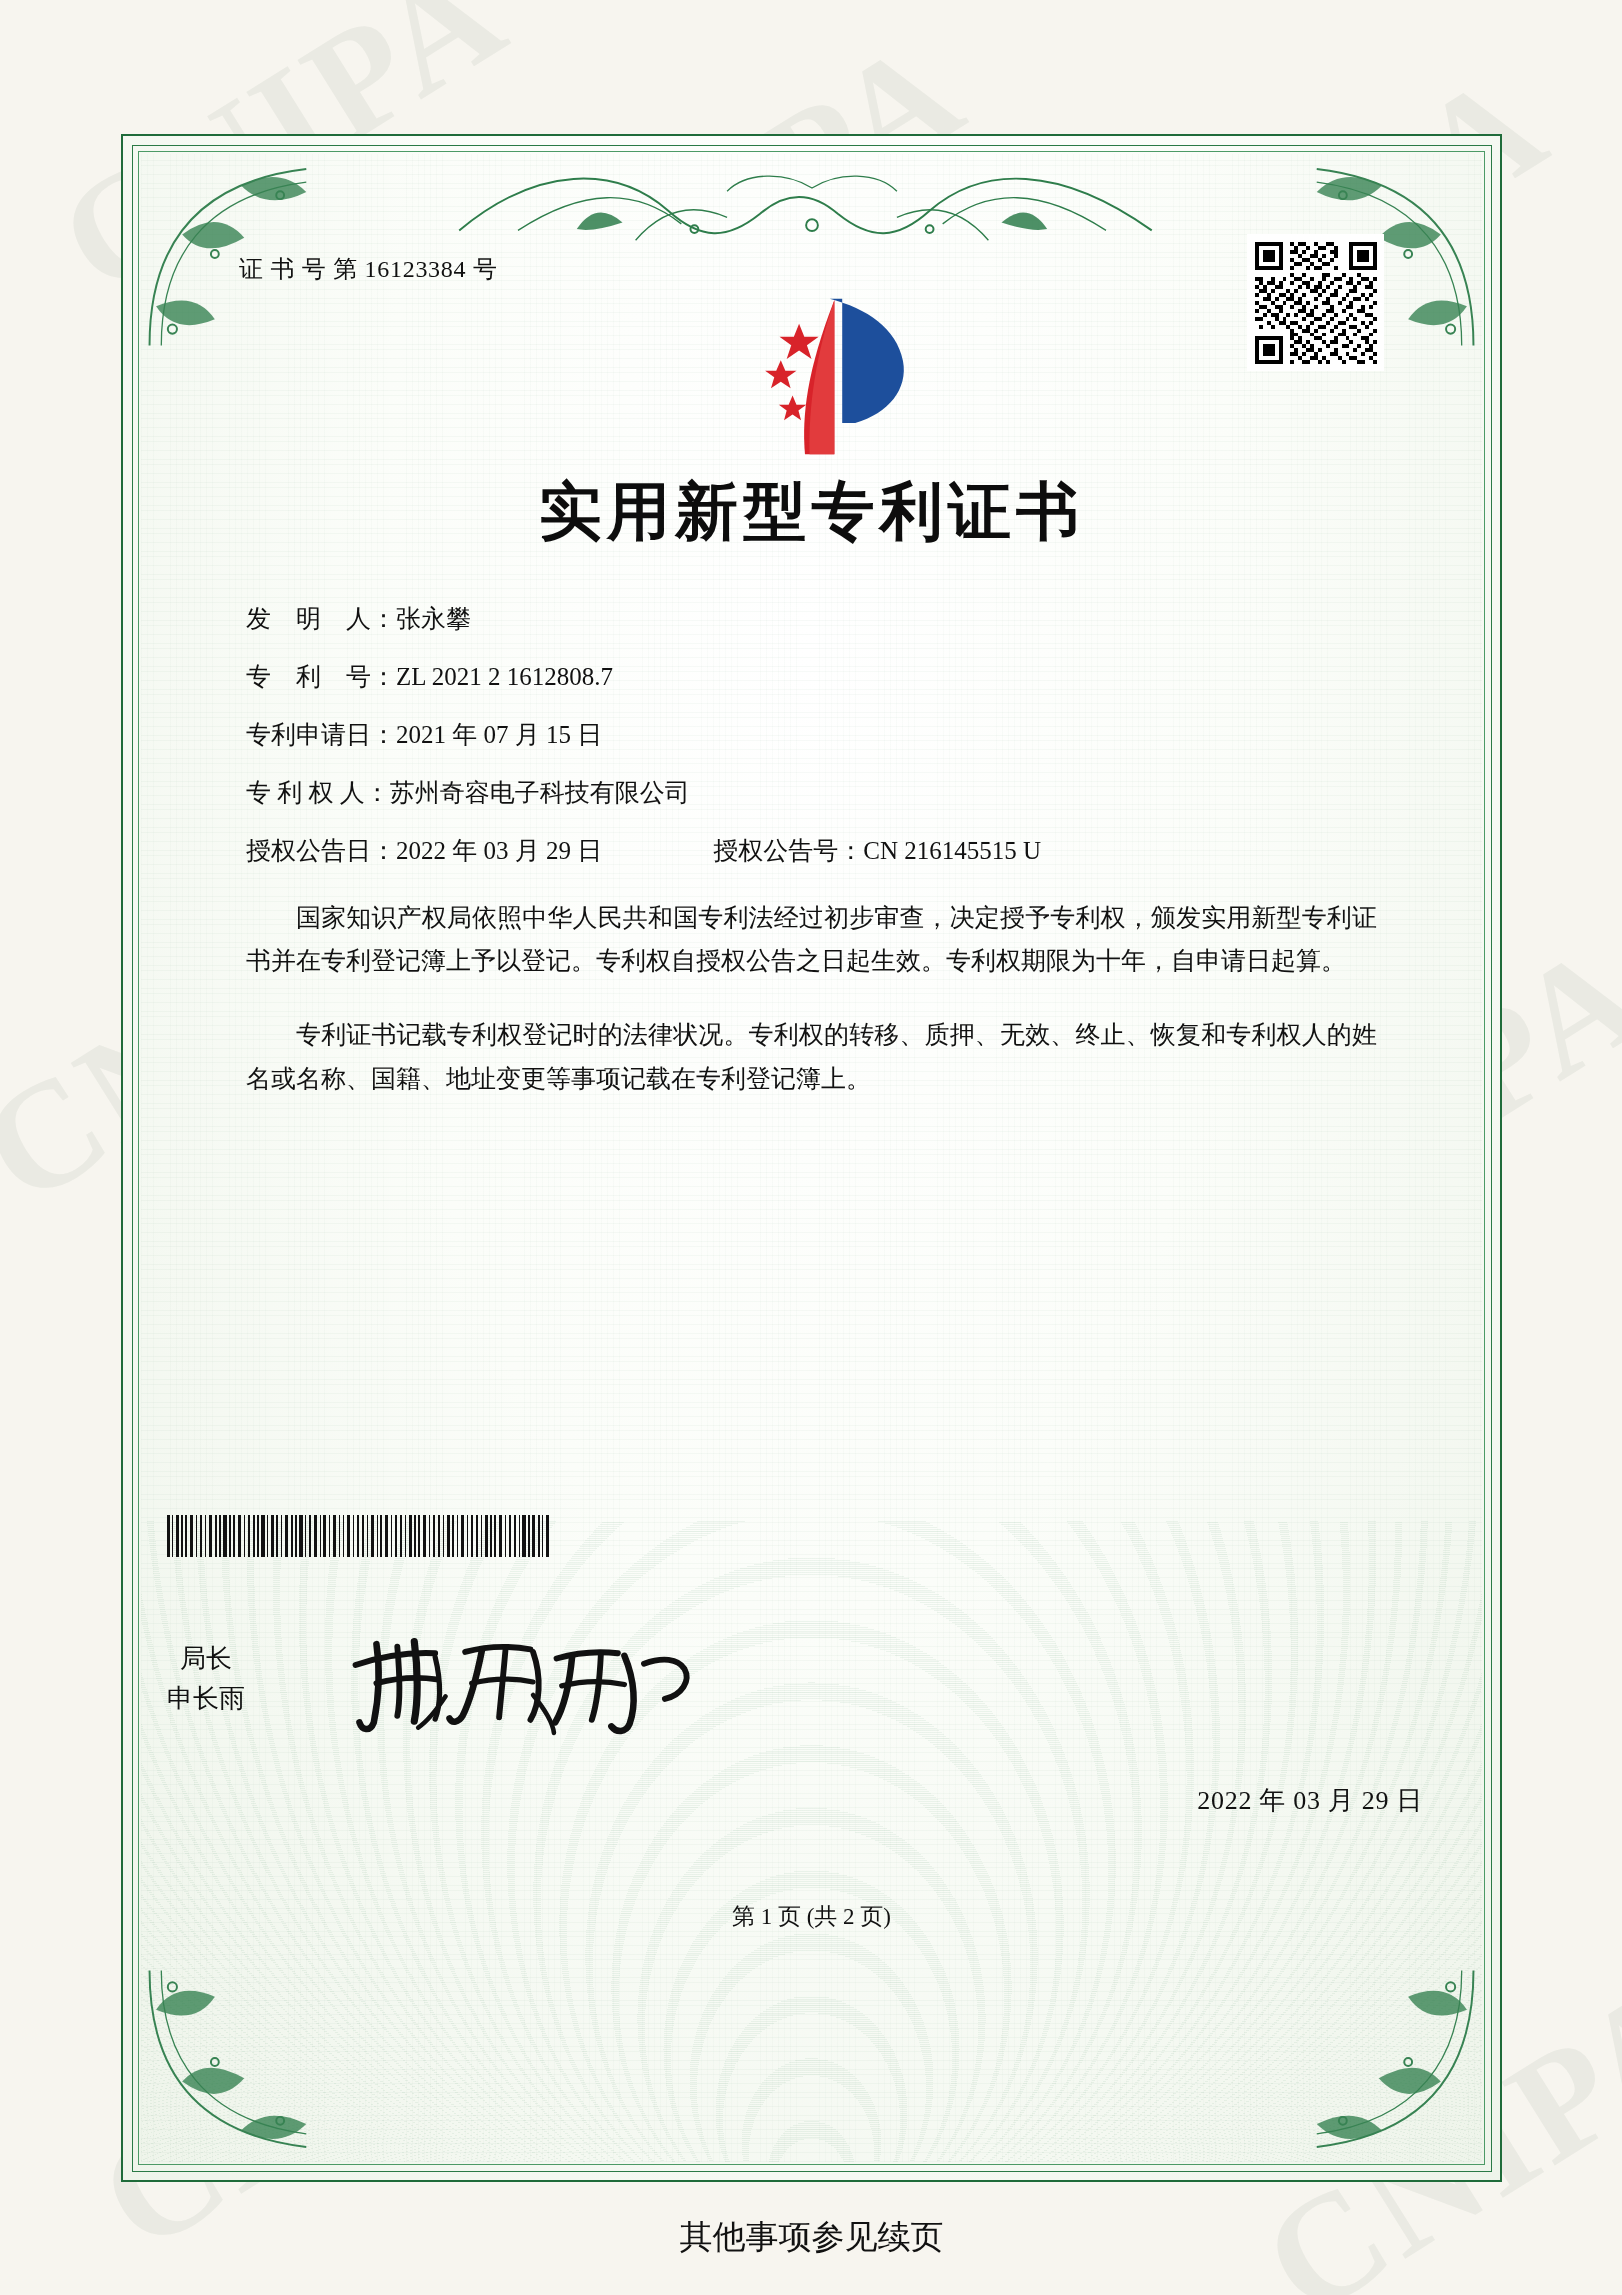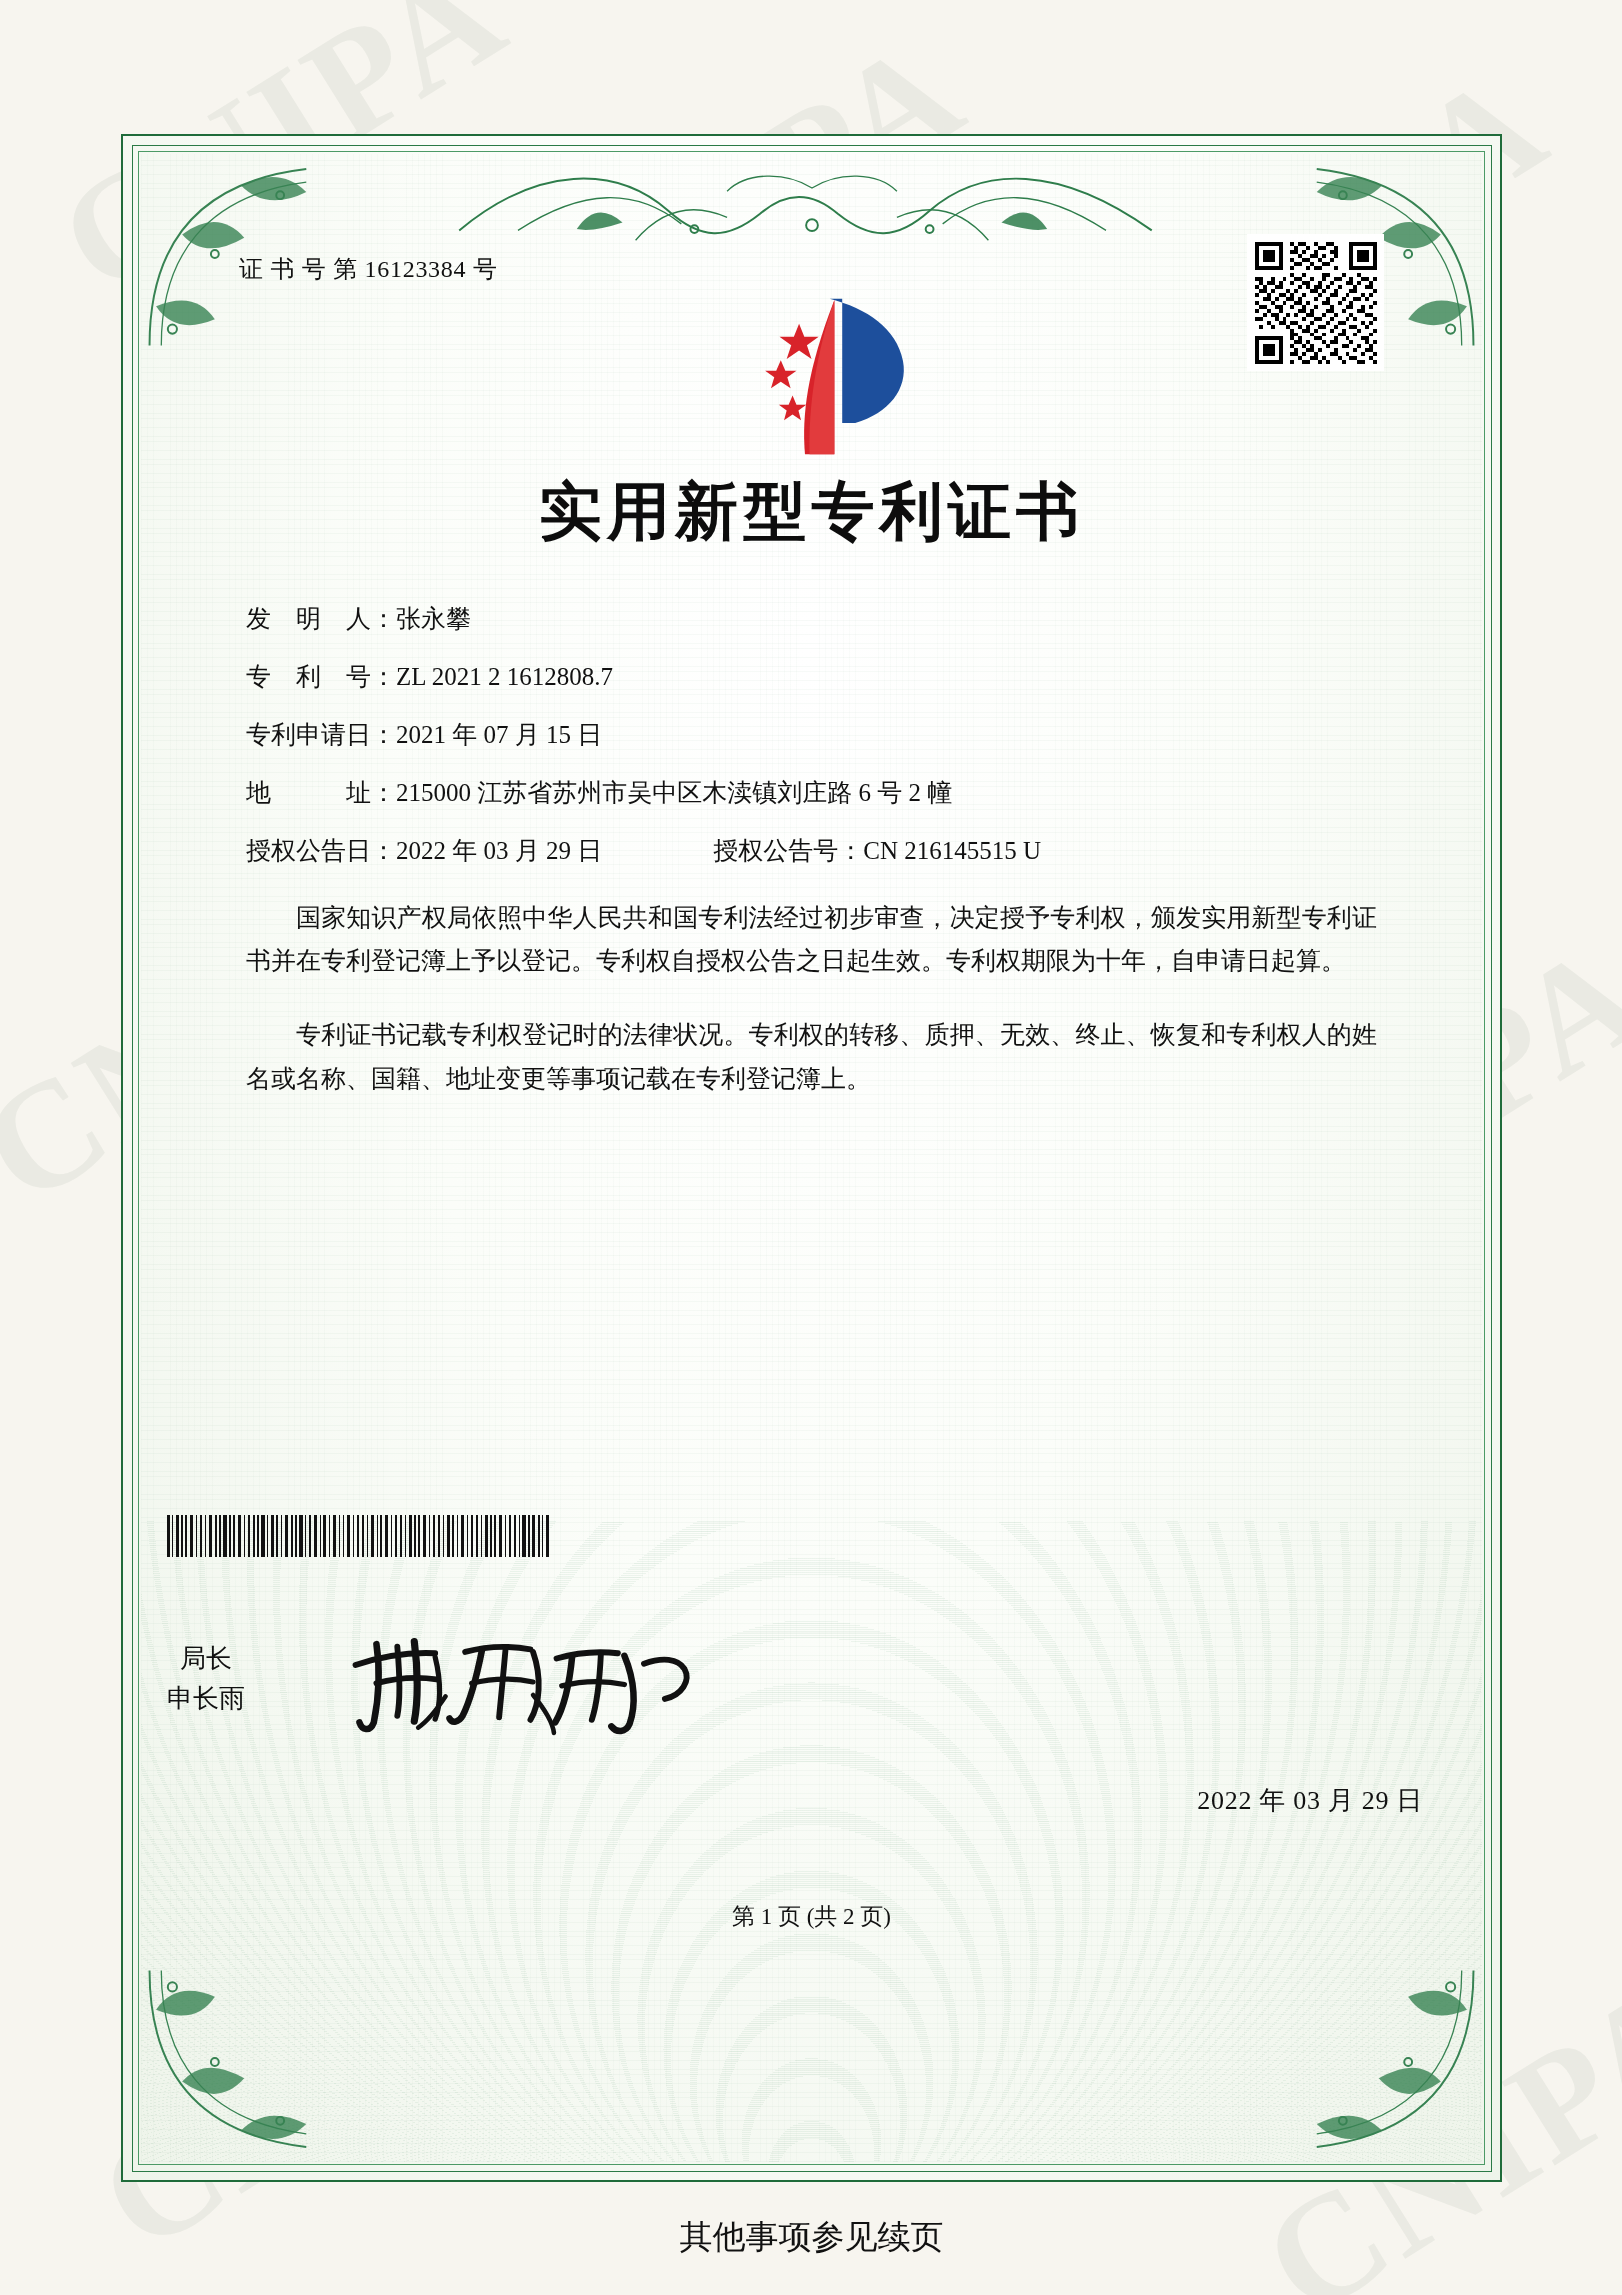--- a/index.html
+++ b/index.html
@@ -493,22 +493,22 @@
       </div>
       <div class="row">
         <span class="lab">专　利　号：</span>
         <span class="val">ZL 2021 2 1612808.7</span>
       </div>
       <div class="row">
         <span class="lab">专利申请日：</span>
         <span class="val">2021 年 07 月 15 日</span>
       </div>
       <div class="row">
-        <span class="lab">地　　　址：</span>
-        <span class="val">215000 江苏省苏州市吴中区木渎镇刘庄路 6 号 2 幢</span>
+        <span class="lab">专 利 权 人：</span>
+        <span class="val">苏州奇容电子科技有限公司</span>
       </div>
       <div class="row two">
         <span class="lab">授权公告日：</span>
         <span class="val">2022 年 03 月 29 日</span>
         <span class="lab second">授权公告号：</span>
         <span class="val">CN 216145515 U</span>
       </div>
     </div>
 
     <div class="para">国家知识产权局依照中华人民共和国专利法经过初步审查，决定授予专利权，颁发实用新型专利证书并在专利登记簿上予以登记。专利权自授权公告之日起生效。专利权期限为十年，自申请日起算。</div>

